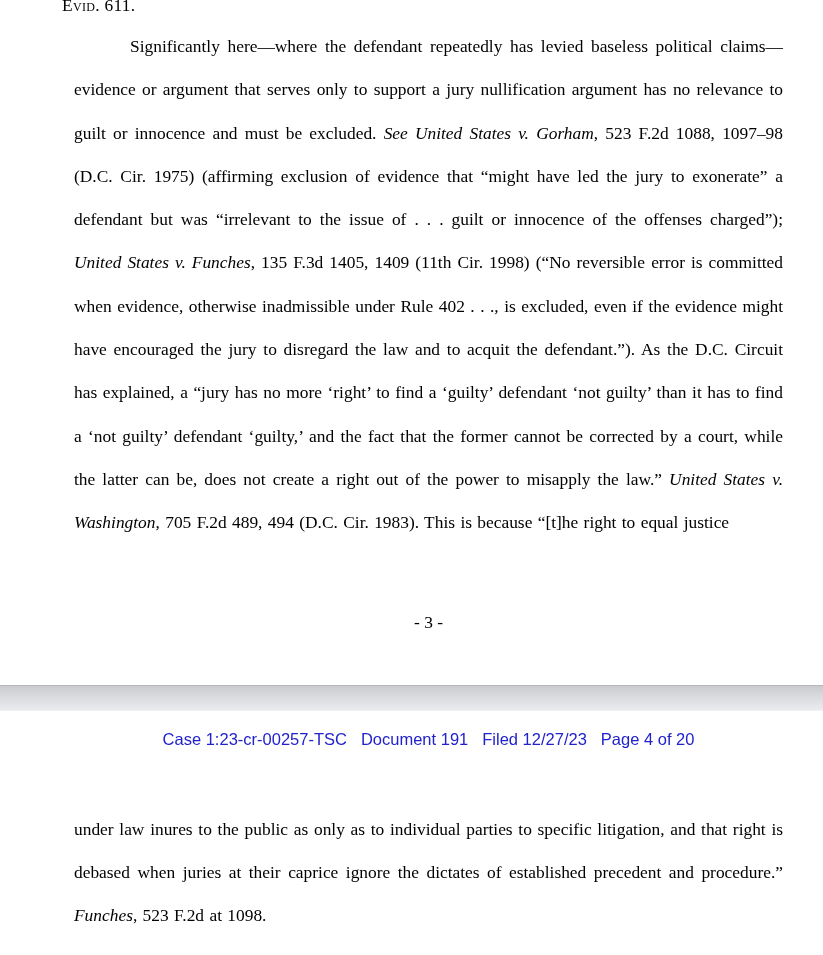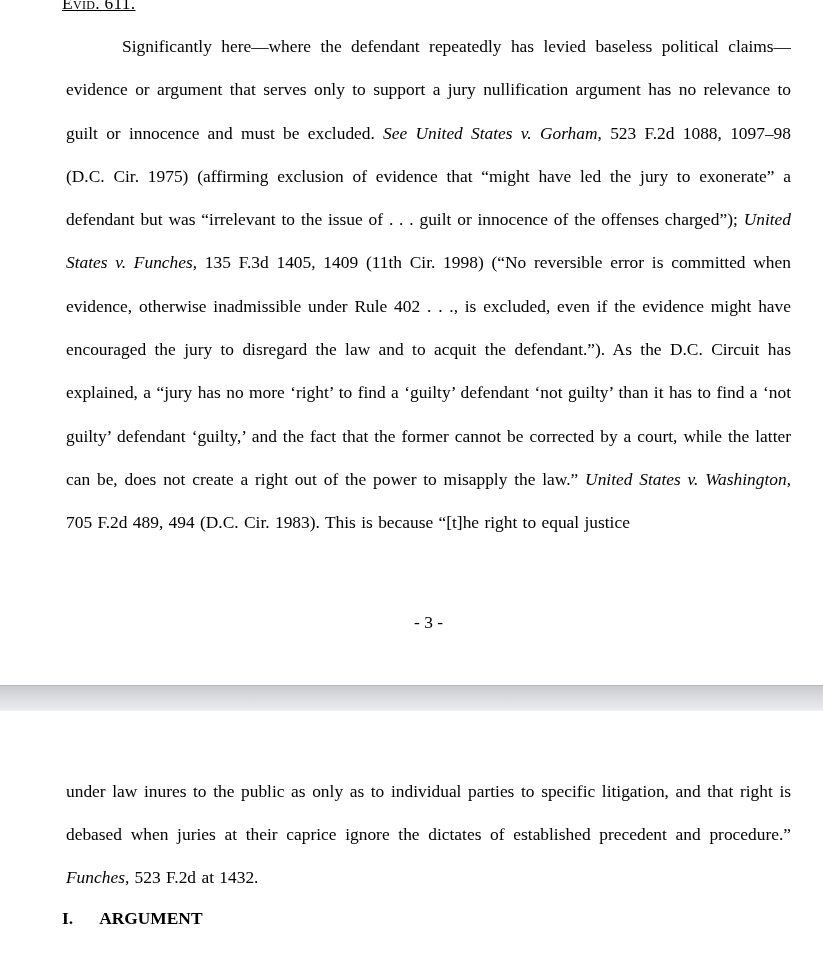--- a/index.html
+++ b/index.html
@@ -9,25 +9,25 @@
     height: 955px;
     overflow: hidden;
     background: #ffffff;
     color: #000000;
     font-family: "Liberation Serif", serif;
   }
   .viewer { width: 823px; height: 955px; overflow: hidden; background: #ffffff; }
   .column { margin-left: 62px; margin-right: 28px; }
 
   
-  .topline { height: 11px; overflow: hidden; display: flex; align-items: flex-end; text-decoration: underline; }
+  .topline { height: 11px; overflow: hidden; display: flex; align-items: center; }
   .smallcaps { font-variant: small-caps; font-size: 17.4px; line-height: 15px; letter-spacing: 0.3px; }
 
   .para {
-    margin: 4px;
+    margin: 12px;
     font-size: 17.4px;
     line-height: 43.3px;
     text-align: justify;
     word-spacing: 1px;
   }
   .para.indent { text-indent: 56px; margin-top: 14px; }
   .i { font-style: italic; }
 
   .pagenum {
     margin-top: 56px;
@@ -84,21 +84,27 @@
       <div class="pagenum">- 3 -</div>
 
     </div>
   </section>
 
   <div class="sep"></div>
 
   <section>
     <div class="column">
 
+      <div class="stamp" style="color: rgb(34, 34, 204);">
+        <span>Case 1:23-cr-00257-TSC</span>
+        <span>Document 191</span>
+        <span>Filed 12/27/23</span>
+        <span>Page 4 of 20</span>
+      </div>
 
-      <p class="para p4para"><span>under law inures to the public as only as to individual parties to specific litigation, and that right is debased when juries at their caprice ignore the dictates of established precedent and procedure.”  </span><span class="i">Funches</span><span>, 523 F.2d at 1432.</span></p>
+      <p class="para p4para"><span>under law inures to the public as only as to individual parties to specific litigation, and that right is debased when juries at their caprice ignore the dictates of established precedent and procedure.”  </span><span class="i">Funches</span><span>, 523 F.2d at 1098.</span></p>
 
       <div class="heading"><span class="num">I.</span><span>ARGUMENT</span></div>
 
     </div>
   </section>
 
 </div>
 
 </body></html>

